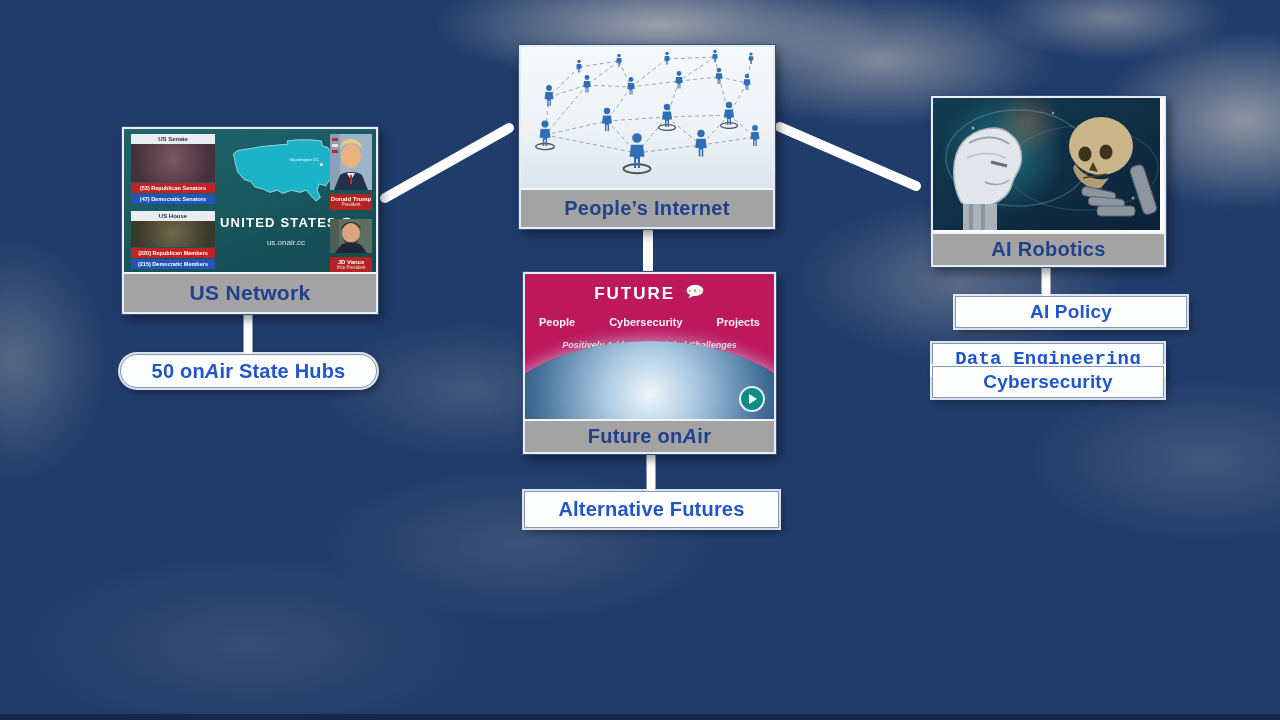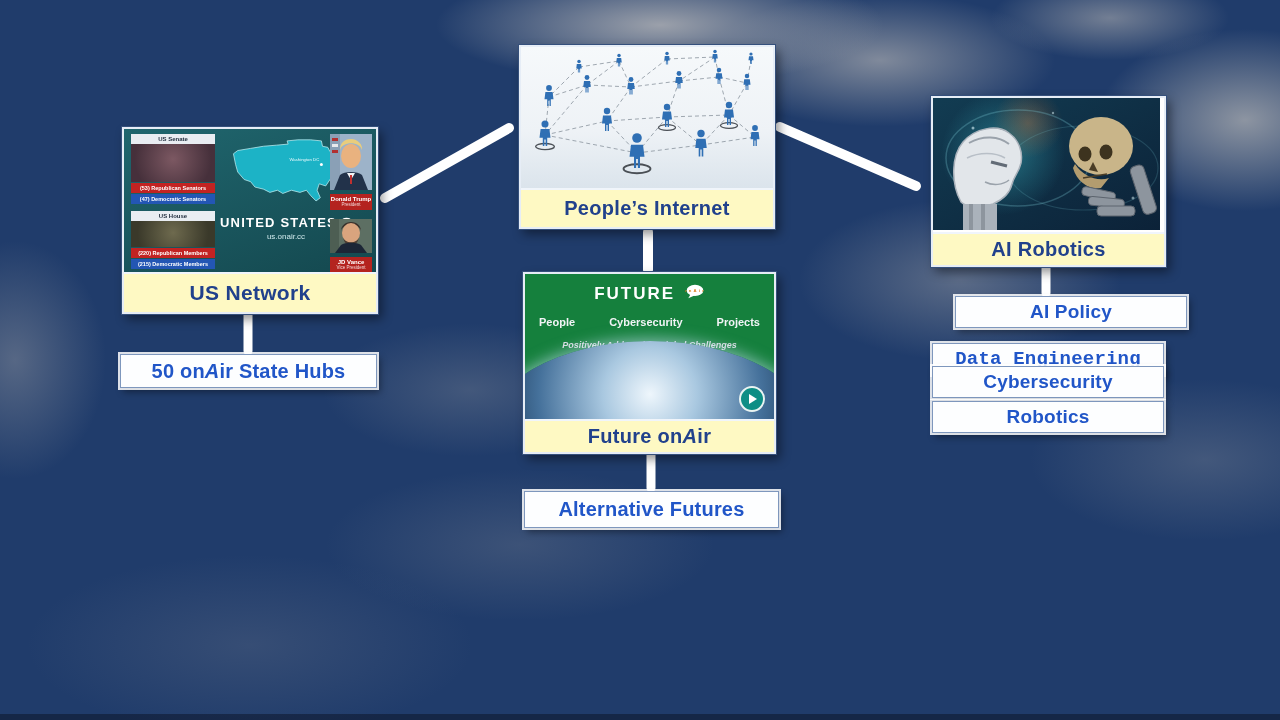--- a/index.html
+++ b/index.html
@@ -17,46 +17,46 @@
       radial-gradient(ellipse 270px 105px at 520px 545px, rgba(126,134,149,.3), rgba(126,134,149,0) 72%),
       radial-gradient(ellipse 250px 115px at 1205px 460px, rgba(132,140,154,.35), rgba(132,140,154,0) 70%),
       radial-gradient(ellipse 310px 125px at 250px 645px, rgba(121,129,146,.25), rgba(121,129,146,0) 72%),
       #203c6b;
   }
   .bottom-strip{position:absolute;left:0;right:0;bottom:0;height:6px;background:rgba(8,14,28,.45);}
   .connectors{position:absolute;left:0;top:0;z-index:1;}
   .card{position:absolute;z-index:2;background:#fff;border:2px solid #e6edf6;
         box-shadow:0 0 0 1px #35507c, 4px 5px 10px rgba(0,0,0,.45);cursor:pointer;}
   .card-img{position:absolute;left:0;top:0;right:0;overflow:hidden;}
-  .card-label{position:absolute;left:0;right:0;bottom:0;background:#fef9c3;color:#21418c;
+  .card-label{position:absolute;left:0;right:0;bottom:0;background:#a3a3a3;color:#21418c;
         font-weight:bold;text-align:center;display:flex;align-items:center;justify-content:center;
         border-top:2px solid #f0f5fb;letter-spacing:.3px;}
   .node{position:absolute;z-index:2;background:#fdfeff;border:1px solid #7e97bd;color:#2156c8;
         font-weight:bold;display:flex;align-items:center;justify-content:center;cursor:pointer;
         box-shadow:0 0 0 2px rgba(255,255,255,.85), 3px 4px 7px rgba(0,0,0,.4);letter-spacing:.2px;}
   .brand-a{font-style:italic;}
   
   .us-img{background:linear-gradient(160deg,#20666e,#14484f);}
   .mini-panel{position:absolute;left:7px;width:84px;font-family:"Liberation Sans",sans-serif;}
   .mini-title{background:#e9edf2;color:#1d2a3a;font-size:6px;font-weight:bold;text-align:center;padding:2px 0;}
   .mini-photo{height:38px;}
   .senate-photo{background:radial-gradient(circle at 50% 40%,#7c5862,#46303b 80%);}
   .house-photo{background:radial-gradient(circle at 50% 45%,#6e6a4e,#3a392a 80%);height:26px;}
   .mini-red,.mini-blue{color:#fff;font-size:5.5px;font-weight:bold;text-align:center;padding:2px 0;margin-top:1px;}
   .mini-red{background:#c22322;}
   .mini-blue{background:#2356b4;}
   .map-zone{position:absolute;left:96px;top:6px;width:132px;height:139px;text-align:center;}
   .map-title{color:#fff;font-weight:bold;font-size:13px;letter-spacing:1.2px;margin-top:2px;white-space:nowrap;}
-  .map-url{color:#cfe9ec;font-size:8px;margin-top:2px;}
+  .map-url{color:#cfe9ec;font-size:8px;margin-top:8px;}
   .portrait{position:absolute;right:4px;width:42px;}
   .portrait-cap{background:#b4231f;text-align:center;padding:2px 0 3px;}
   .cap-name{display:block;color:#fff;font-size:6px;font-weight:bold;}
   .cap-role{display:block;color:#f3d9d8;font-size:4.5px;}
   
-  .future-img{background:#15803d;}
+  .future-img{background:#be185d;}
   .future-head{position:absolute;top:10px;left:0;right:0;text-align:center;color:#fff;
         font-weight:bold;font-size:17px;letter-spacing:2px;}
   .future-nav{position:absolute;top:42px;left:14px;right:14px;display:flex;justify-content:space-between;
         color:#f2f4f6;font-size:11px;font-weight:bold;}
   .future-tagline{position:absolute;top:66px;left:0;right:0;text-align:center;color:#d8dde2;
         font-size:9px;font-style:italic;font-weight:bold;}
   .earth{position:absolute;left:-40px;bottom:-110px;width:330px;height:190px;border-radius:50%;
         background:radial-gradient(circle at 50% 28%, #eef6fc 0%, #a9c8e0 22%, #45719b 52%, #16314f 78%);
         box-shadow:0 -3px 14px rgba(200,225,245,.55);}
   .play-btn{position:absolute;right:9px;bottom:9px;width:22px;height:22px;border-radius:50%;
@@ -307,27 +307,26 @@
           <rect x="150" y="88" width="34" height="9" rx="4" transform="rotate(12 150 88)"></rect>
           <rect x="156" y="98" width="36" height="9" rx="4" transform="rotate(6 156 98)"></rect>
           <rect x="164" y="108" width="38" height="10" rx="4"></rect>
           <rect x="196" y="70" width="14" height="50" rx="5" transform="rotate(-18 196 70)"></rect>
         </g>
       </svg>
     </div>
     <div class="card-label" style="height:31px;font-size:20px;">AI Robotics</div>
   </div>
 
-  <div class="node" style="left:120px;top:354px;width:255px;height:32px;font-size:20px;">
+  <div class="node" style="left:120px;top:354px;width:255px;height:32px;font-size:20px;border-radius:17px;">
     <span>50 on</span>
       <span class="brand-a">A</span>
       <span>ir State Hubs</span>
   </div>
 
   <div class="node" style="left:524px;top:491px;width:253px;height:35px;font-size:20px;">Alternative Futures</div>
 
   <div class="node" style="left:932px;top:296px;width:230px;height:30px;font-size:19px;margin-left:23px;">AI Policy</div>
   <div class="node" style="left:932px;top:343px;width:230px;height:30px;font-size:19px;font-family:Liberation Mono, monospace;">Data Engineering</div>
   <div class="node" style="left:932px;top:366px;width:230px;height:30px;font-size:19px;">Cybersecurity</div>
-  <div class="node" style="left:932px;top:401px;width:230px;height:30px;font-size:19px;">Robotics</div>
 
   <div class="bottom-strip"></div>
 </div>
 
 </body></html>

